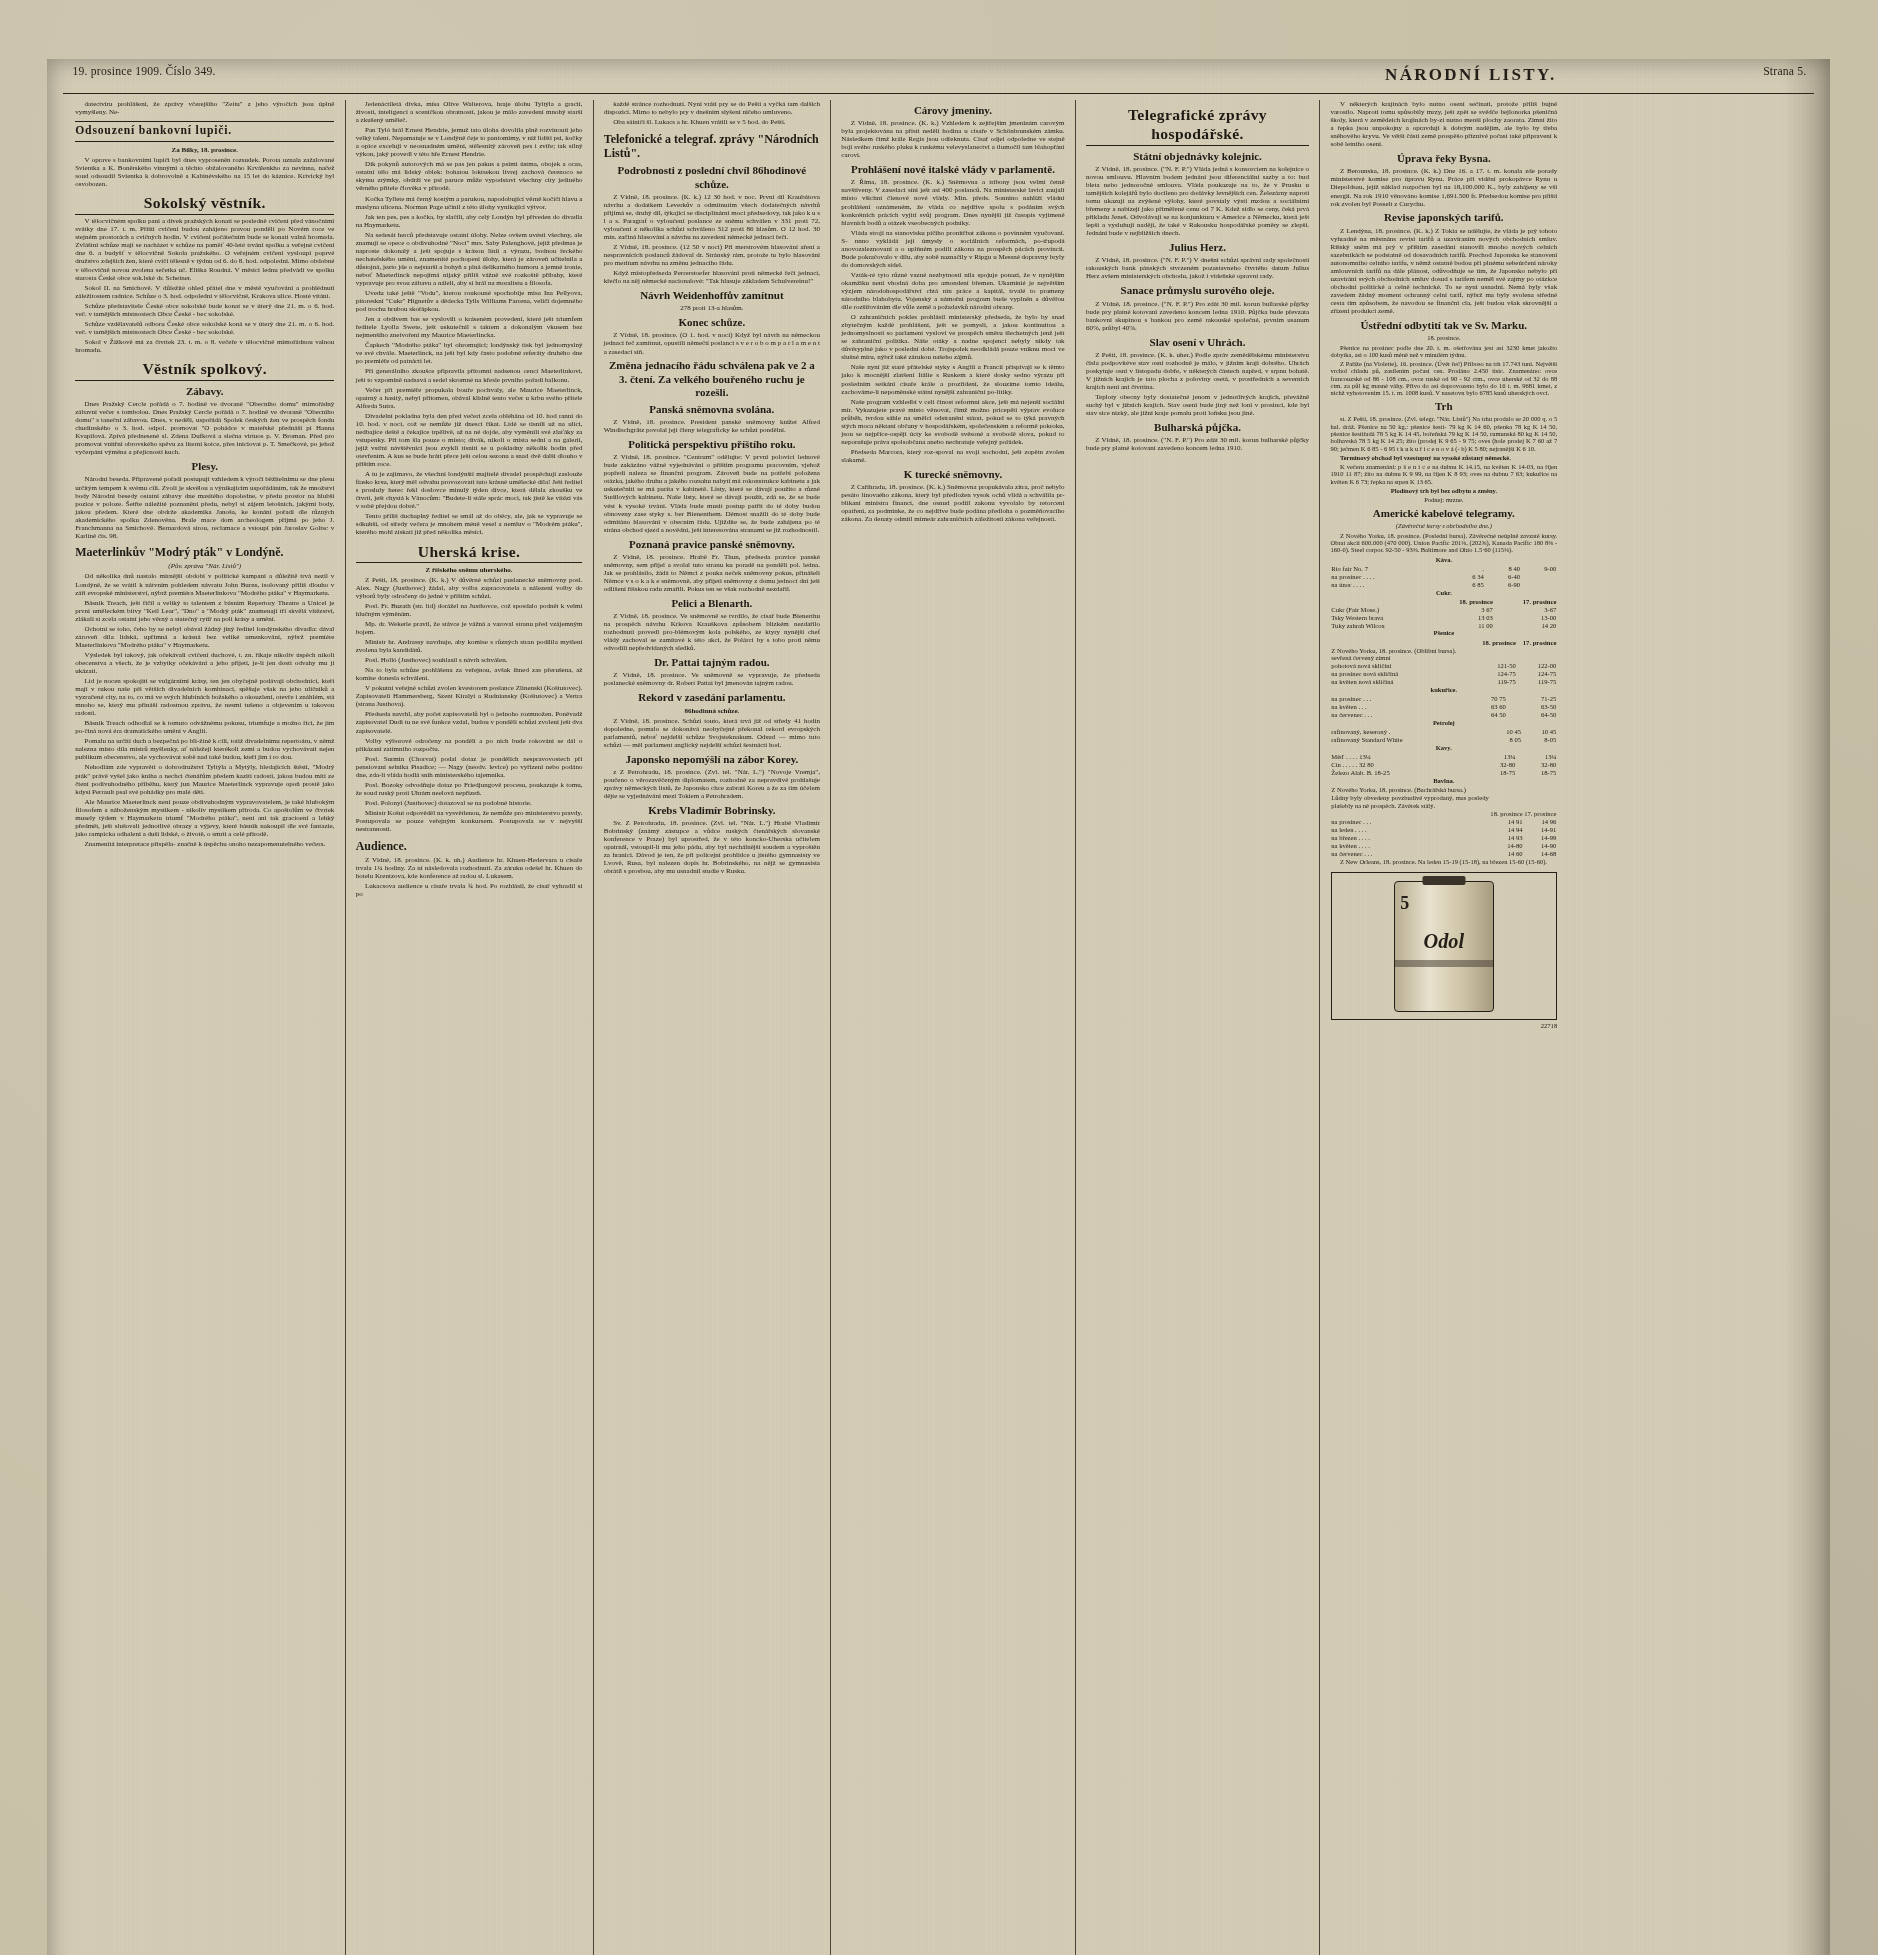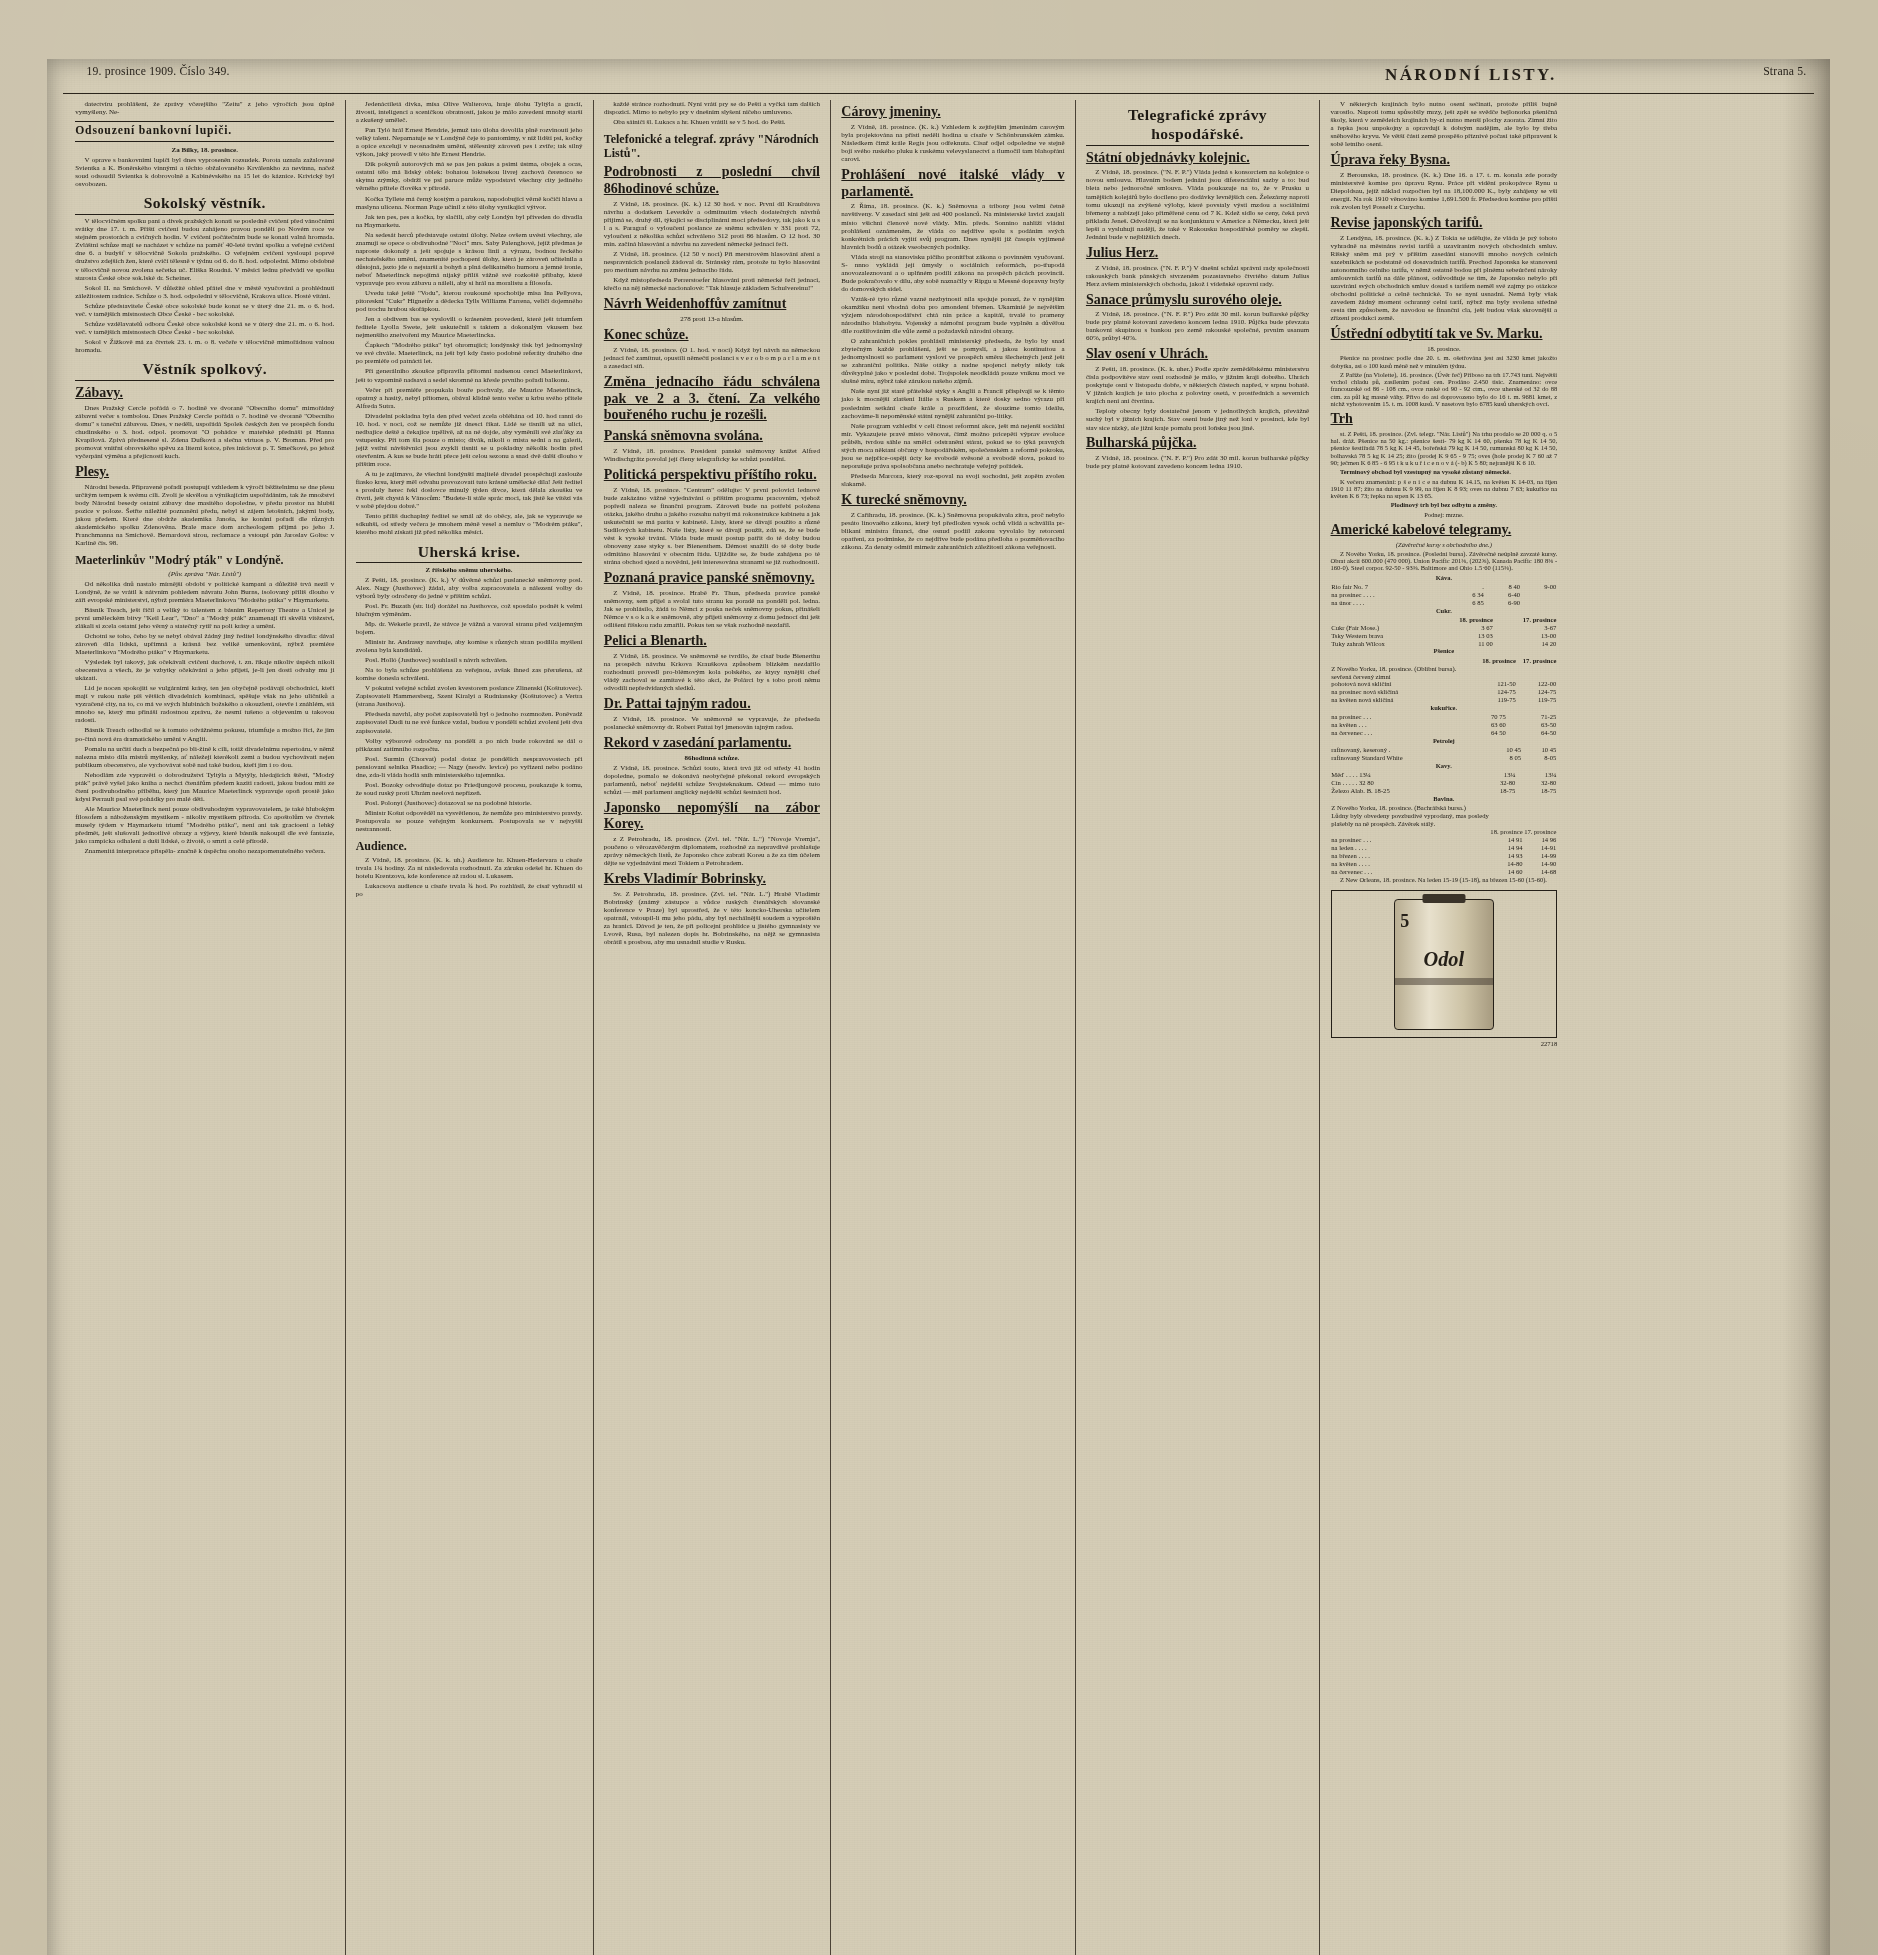--- a/index.html
+++ b/index.html
@@ -23,21 +23,21 @@
   }
   .paper-grain{
     position:absolute;inset:0;
     background-image:
       repeating-linear-gradient(0deg, rgba(0,0,0,0.018) 0px, rgba(0,0,0,0.018) 0.4px, rgba(0,0,0,0) 0.8px, rgba(0,0,0,0) 2px),
       repeating-linear-gradient(90deg, rgba(0,0,0,0.012) 0px, rgba(0,0,0,0.012) 0.4px, rgba(0,0,0,0) 1.2px, rgba(0,0,0,0) 2.7px);
     pointer-events:none;
   }
   
   .masthead{
-    position:absolute;left:16px;right:0;top:0;height:38px;
+    position:absolute;left:2px;right:0;top:0;height:38px;
     display:flex;align-items:flex-start;justify-content:space-between;
     padding:6.3px 23.5px 0 23.5px;box-sizing:border-box;
     font-size:11.7px;color:#241f18;letter-spacing:0.2px;
   }
   .masthead .title{
     font-size:17px;letter-spacing:2.3px;font-weight:bold;
     text-align:right;flex:1;
   }
   .masthead .left,.masthead .right{width:250px;}
   .masthead .right{text-align:right;}
@@ -72,21 +72,21 @@
     padding:2.7px 0;margin:4.7px 0 3.5px 0;font-size:11.7px;
   }
   .hdr-big{
     text-align:center;font-weight:bold;font-size:15.6px;letter-spacing:0.4px;
     margin:6.3px 0 2.3px 0;border-bottom:1.2px double #241f18;padding-bottom:1px;
   }
   .hdr-mid{
     text-align:left;font-weight:bold;font-size:12px;margin:5.5px 0 2.7px 0;
   }
   .hdr-sm{
-    font-weight:bold;font-size:14px;margin:3.9px 0 2px 0;text-decoration:underline;
+    text-align:center;font-weight:bold;font-size:11px;margin:3.9px 0 2px 0;
   }
   .center{text-align:center;text-indent:0;}
   .small{font-size:7px;line-height:1.15;}
   .tiny{font-size:6.5px;line-height:1.12;}
   .ital{font-style:italic;}
   .b{font-weight:bold;}
   
   table.quote{width:100%;border-collapse:collapse;font-size:6.6px;}
   table.quote td{padding:0 0.8px;vertical-align:top;}
   table.quote td.r{text-align:right;white-space:nowrap;}

